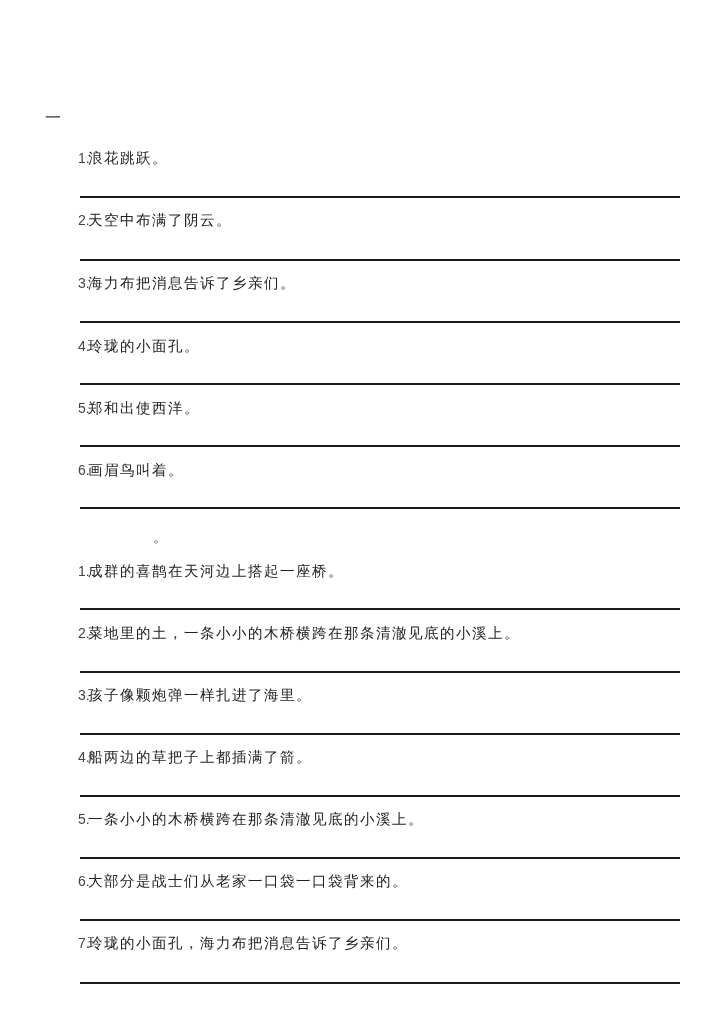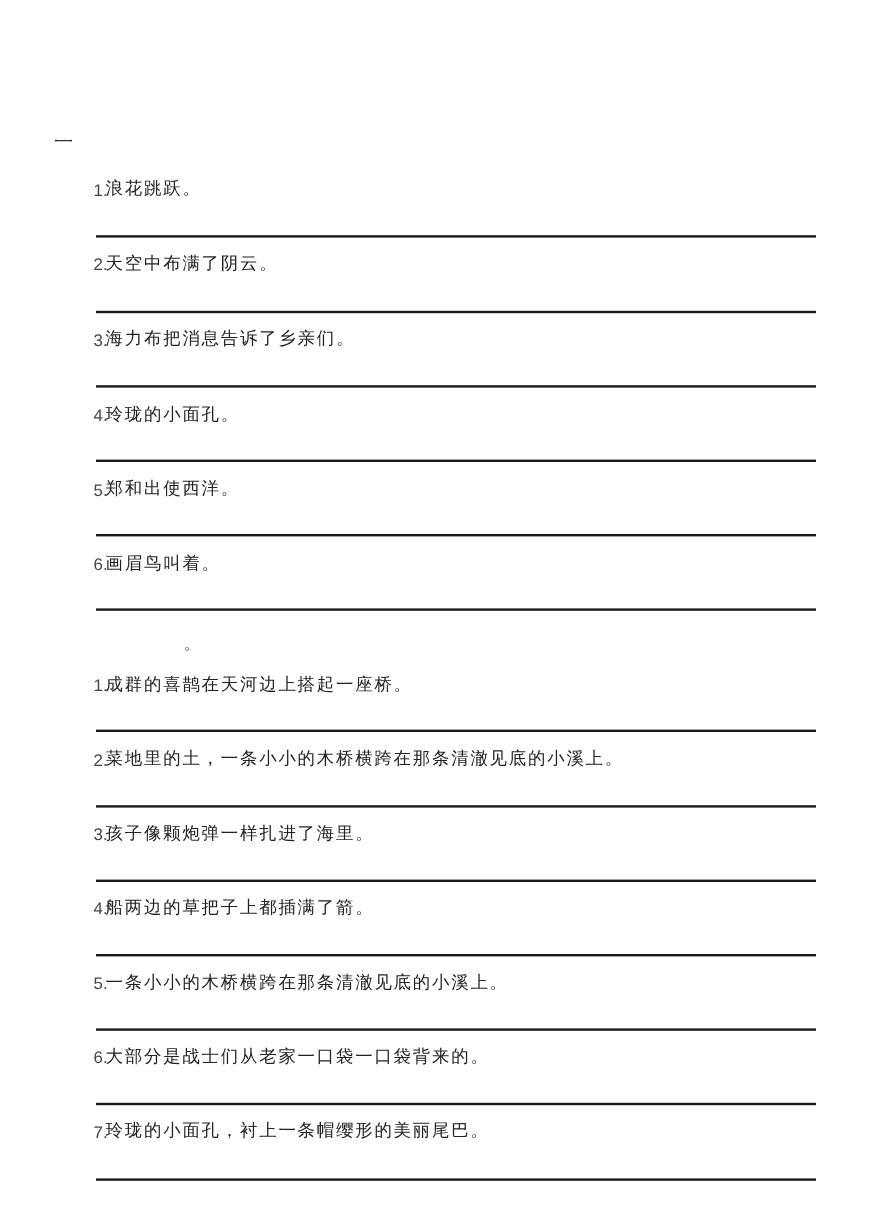--- a/index.html
+++ b/index.html
@@ -110,17 +110,17 @@
   <div class="answer-line" style="top:857px;"></div>
 
   <div class="item" style="top:871px;">
     <span class="num">6.</span>
     <span class="text">大部分是战士们从老家一口袋一口袋背来的。</span>
   </div>
   <div class="answer-line" style="top:919px;"></div>
 
   <div class="item" style="top:933px;">
     <span class="num">7.</span>
-    <span class="text">玲珑的小面孔，衬上一条帽缨形的美丽尾巴。</span>
+    <span class="text">玲珑的小面孔，海力布把消息告诉了乡亲们。</span>
   </div>
   <div class="answer-line" style="top:982px;"></div>
 
 </div>
 
 </body></html>

